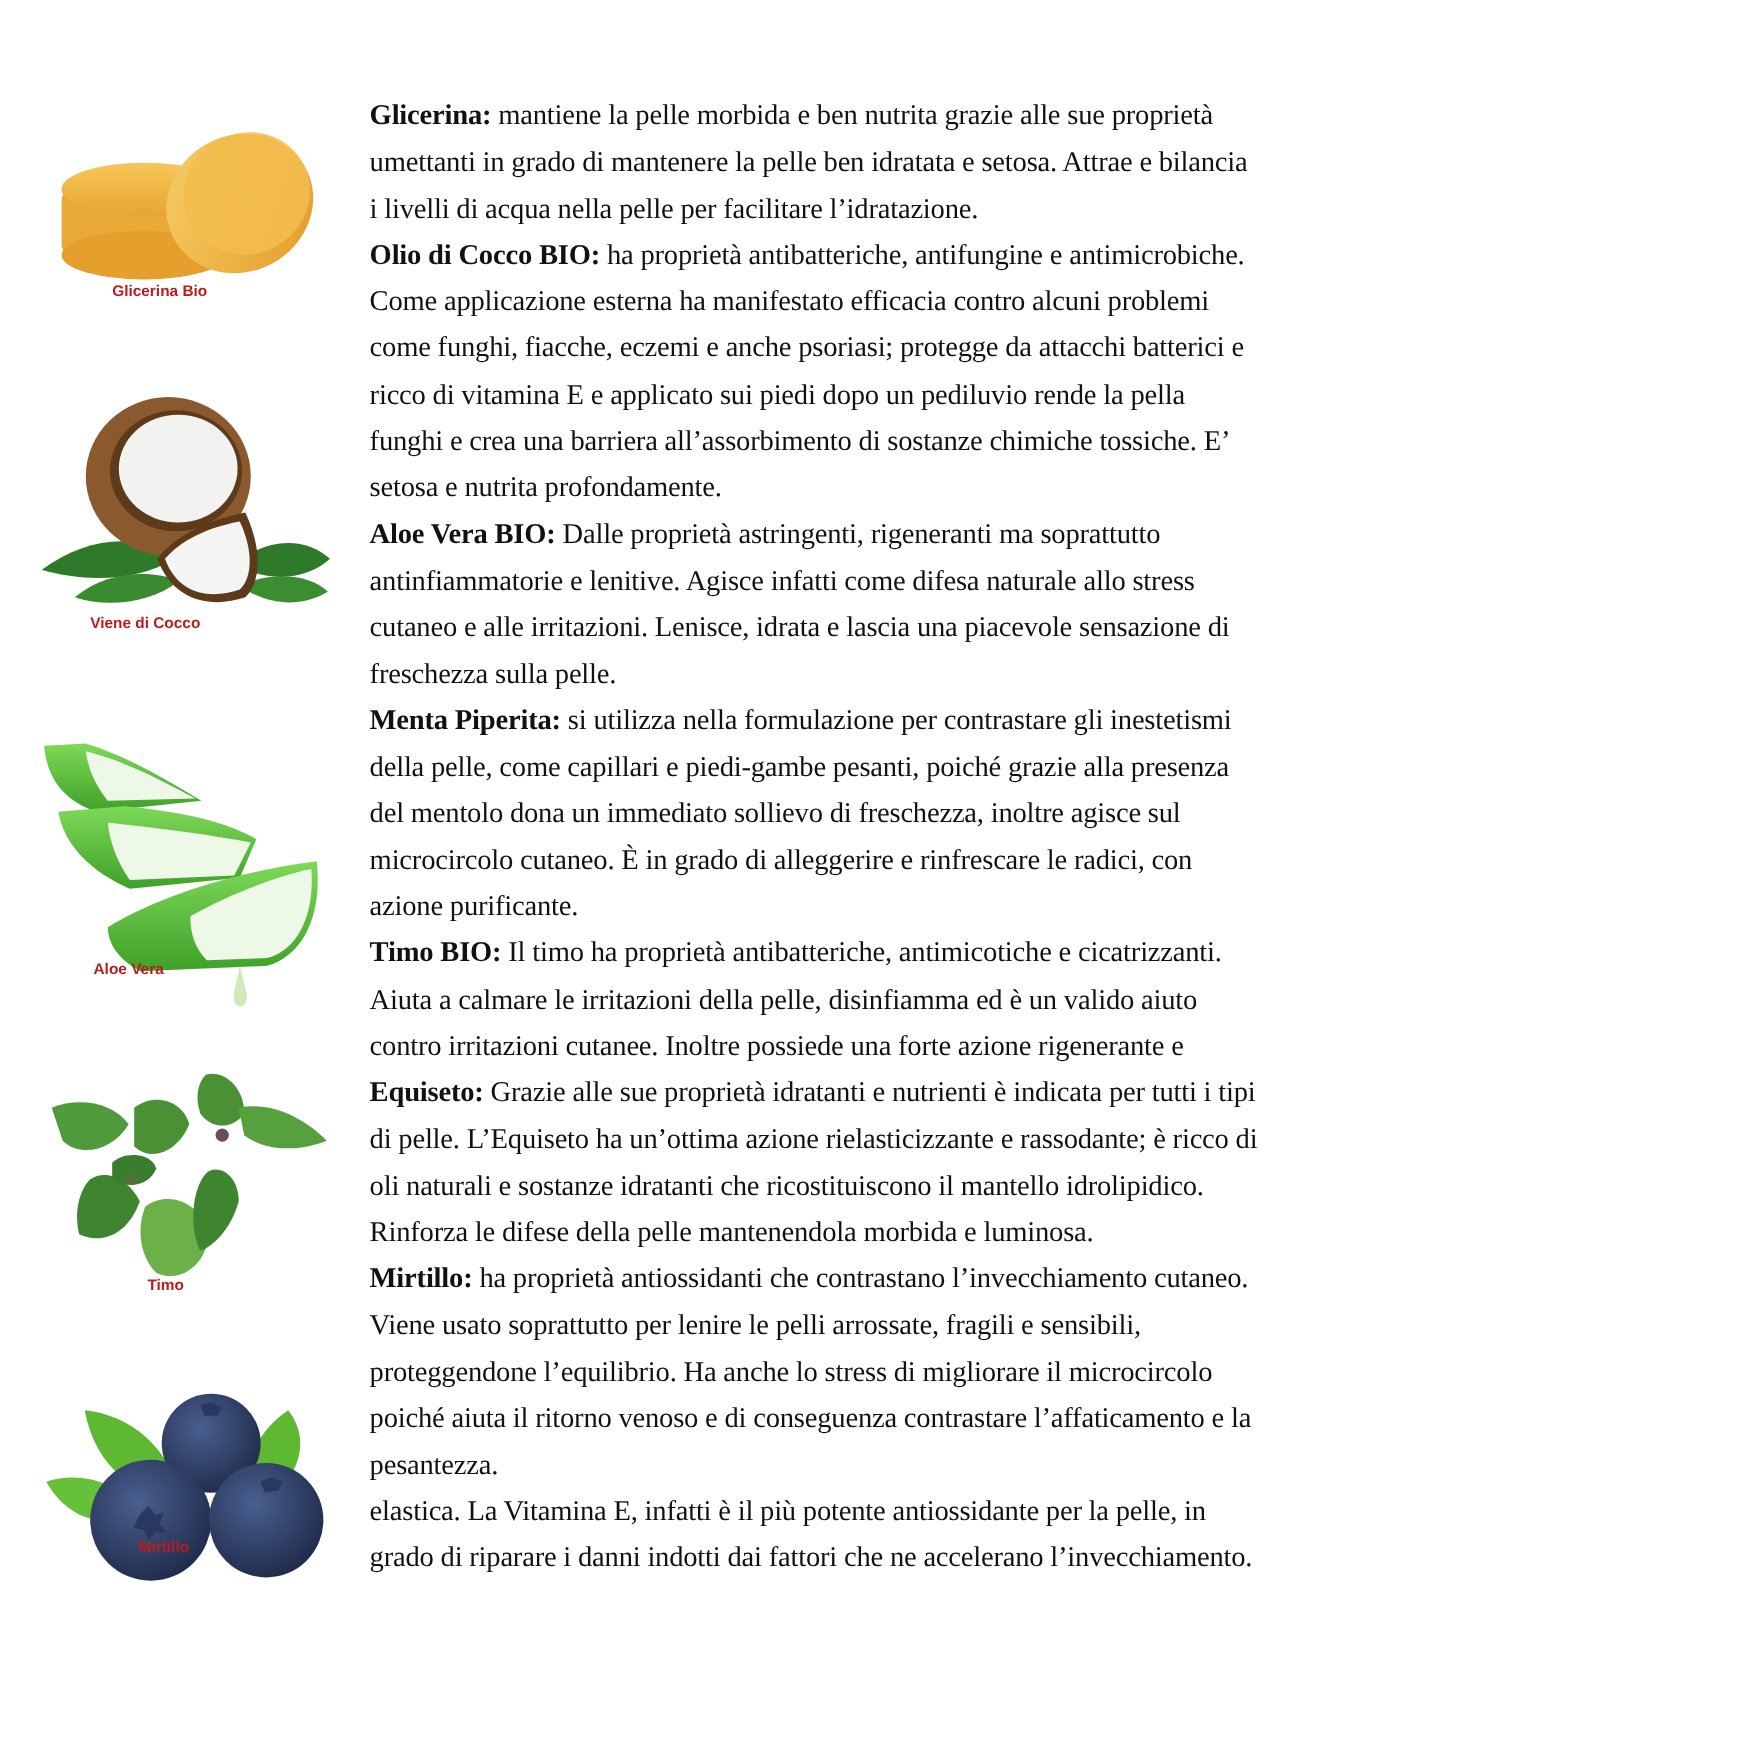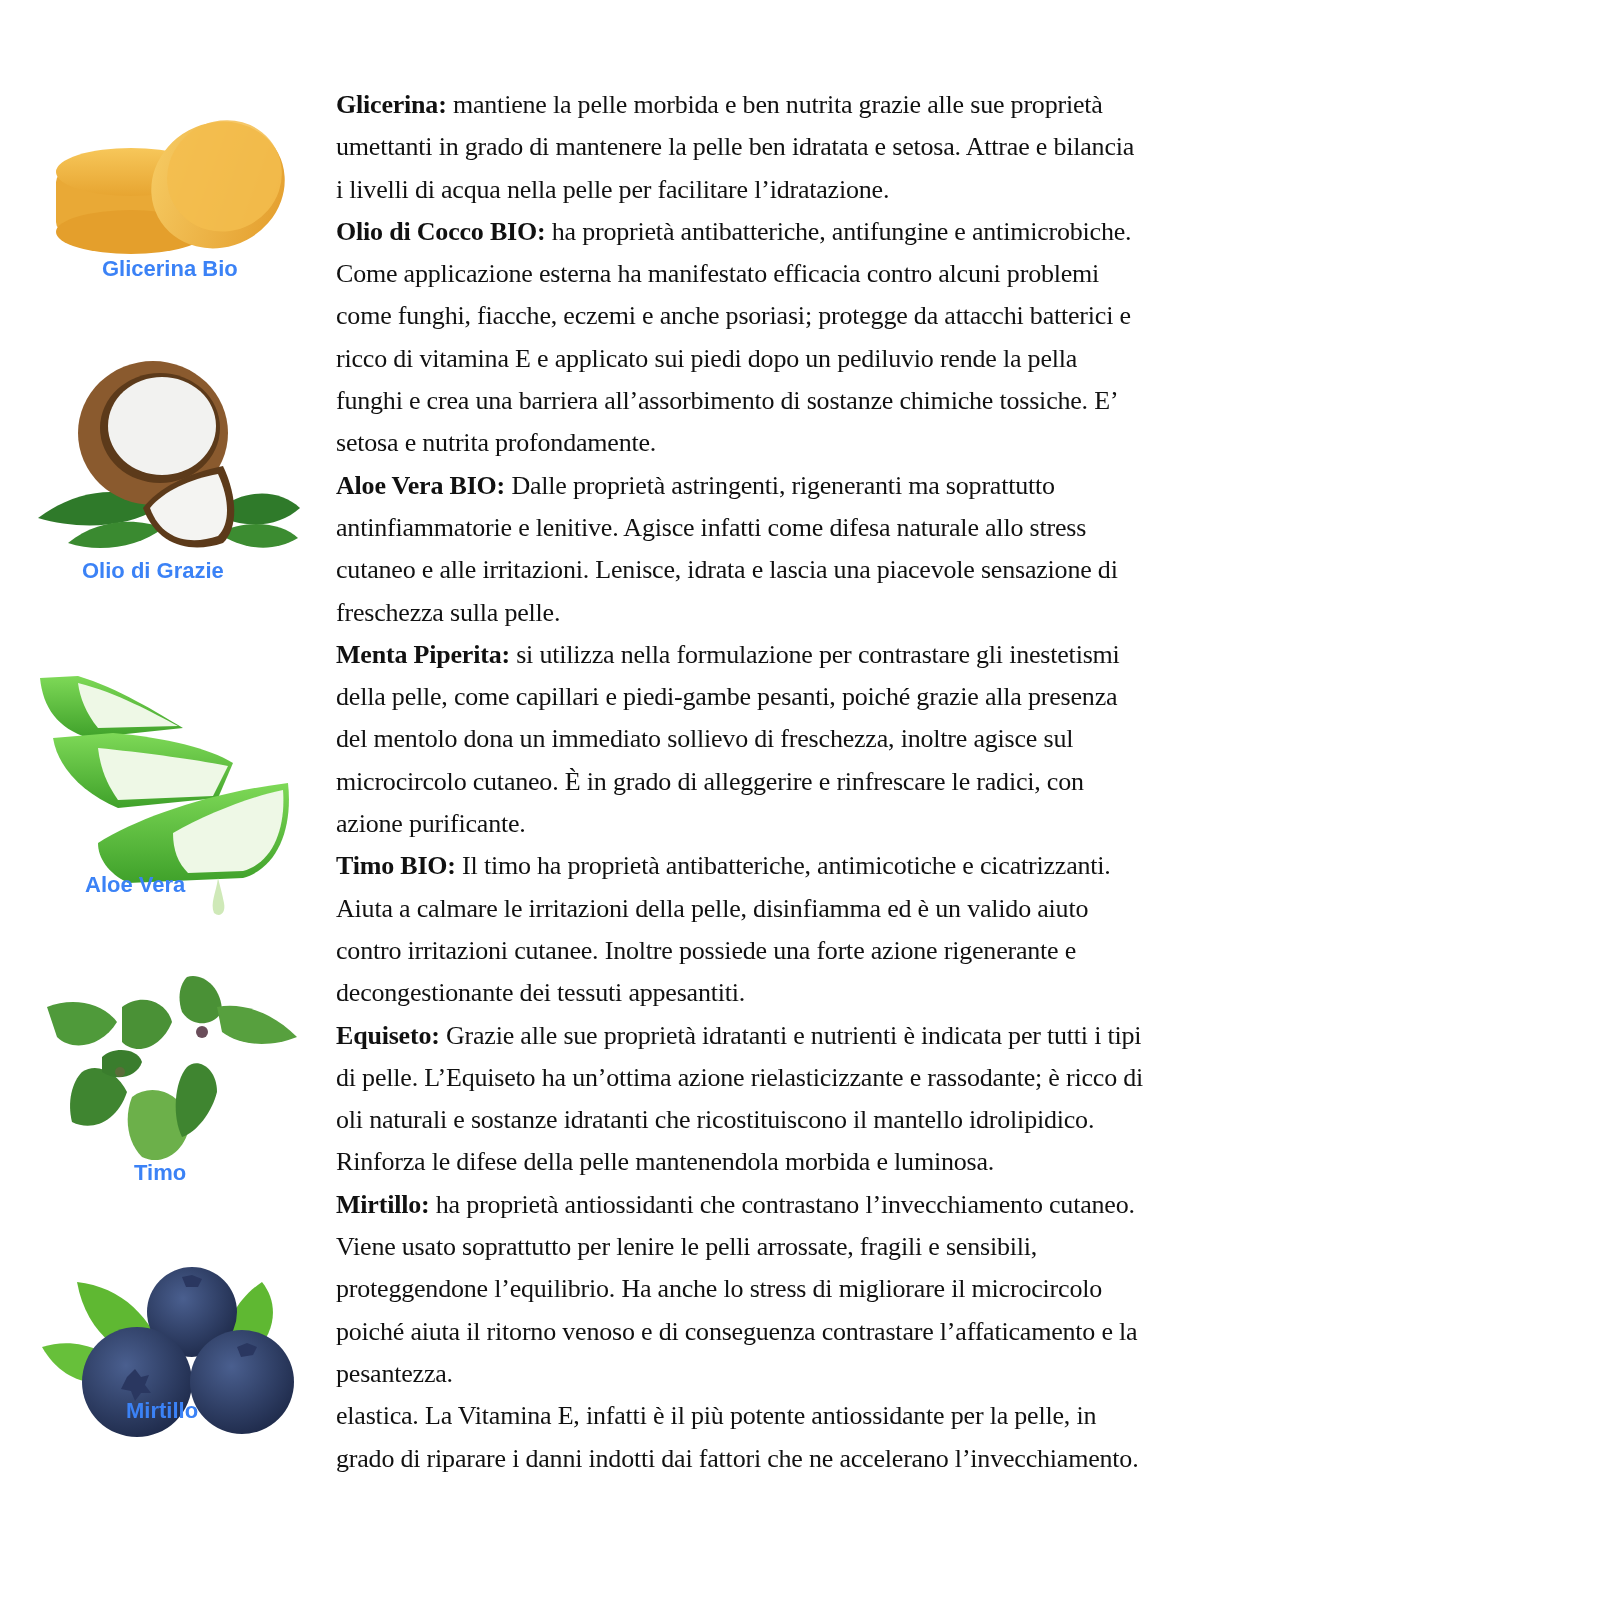--- a/index.html
+++ b/index.html
@@ -5,22 +5,22 @@
     * { box-sizing: border-box; margin: 0; padding: 0; }
     html, body { width: 1600px; height: 1600px; background: #ffffff; overflow: hidden; }
     body { position: relative; font-family: "Liberation Serif", "DejaVu Serif", serif; color: #111111; }
 
     .figure { position: absolute; }
     .figure svg { display: block; }
     .caption {
       position: absolute;
       font-family: "Liberation Sans", "DejaVu Sans", sans-serif;
       font-weight: bold;
-      font-size: 22px;
-      color: #3b82f6;
+      font-size: 14px;
+      color: #b91c1c;
       white-space: nowrap;
     }
 
     .text-column {
       position: absolute;
       left: 336px;
       top: 84px;
       width: 1240px;
       font-size: 26px;
       line-height: 42.3px;
@@ -67,21 +67,21 @@
     <path d="M180 175 C210 160 245 165 260 180 C235 195 205 192 180 175 Z" fill="#3c8c31"></path>
 
     <ellipse cx="115" cy="75" rx="75" ry="72" fill="#8a5a2e"></ellipse>
     <ellipse cx="122" cy="70" rx="60" ry="55" fill="#5c3a1a"></ellipse>
     <ellipse cx="124" cy="68" rx="54" ry="49" fill="#f2f2f0"></ellipse>
 
     <path d="M105 150 C120 130 150 115 185 108 C200 140 200 170 185 185 C155 195 120 190 105 150 Z" fill="#5c3a1a"></path>
     <path d="M112 150 C126 133 152 121 180 116 C192 142 192 166 180 178 C153 187 124 183 112 150 Z" fill="#f4f4f2"></path>
   </svg>
 </div>
-<div class="caption" style="left:82px; top:558px;">Olio di Grazie</div>
+<div class="caption" style="left:82px; top:558px;">Viene di Cocco</div>
 
 <div class="figure" style="left:38px; top:668px;">
   <svg width="260" height="250" viewBox="0 0 260 250">
     <defs>
       <linearGradient id="aloeG" x1="0" y1="0" x2="0" y2="1">
         <stop offset="0" stop-color="#7ed957"></stop>
         <stop offset="1" stop-color="#3fa12a"></stop>
       </linearGradient>
     </defs>
 
@@ -167,21 +167,20 @@
     <span class="line">della pelle, come capillari e piedi-gambe pesanti, poiché grazie alla presenza</span>
     <span class="line">del mentolo dona un immediato sollievo di freschezza, inoltre agisce sul</span>
     <span class="line">microcircolo cutaneo. È in grado di alleggerire e rinfrescare le radici, con</span>
     <span class="line">azione purificante.</span>
   </div>
 
   <div class="entry">
     <span class="line"><span class="term">Timo BIO:</span><span> Il timo ha proprietà antibatteriche, antimicotiche e cicatrizzanti.</span></span>
     <span class="line">Aiuta a calmare le irritazioni della pelle, disinfiamma ed è un valido aiuto</span>
     <span class="line">contro irritazioni cutanee. Inoltre possiede una forte azione rigenerante e</span>
-    <span class="line">decongestionante dei tessuti appesantiti.</span>
   </div>
 
   <div class="entry">
     <span class="line"><span class="term">Equiseto:</span><span> Grazie alle sue proprietà idratanti e nutrienti è indicata per tutti i tipi</span></span>
     <span class="line">di pelle. L’Equiseto ha un’ottima azione rielasticizzante e rassodante; è ricco di</span>
     <span class="line">oli naturali e sostanze idratanti che ricostituiscono il mantello idrolipidico.</span>
     <span class="line">Rinforza le difese della pelle mantenendola morbida e luminosa.</span>
   </div>
 
   <div class="entry">

